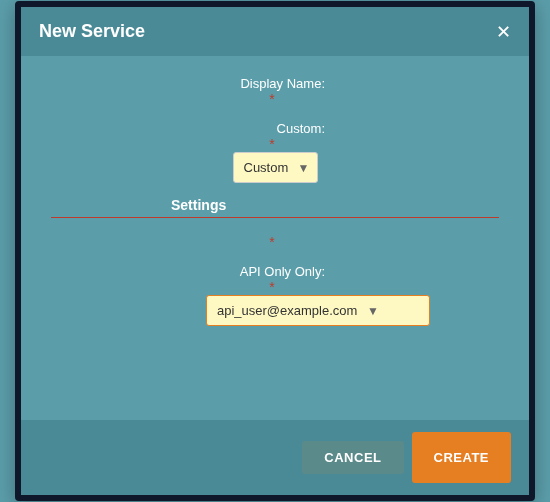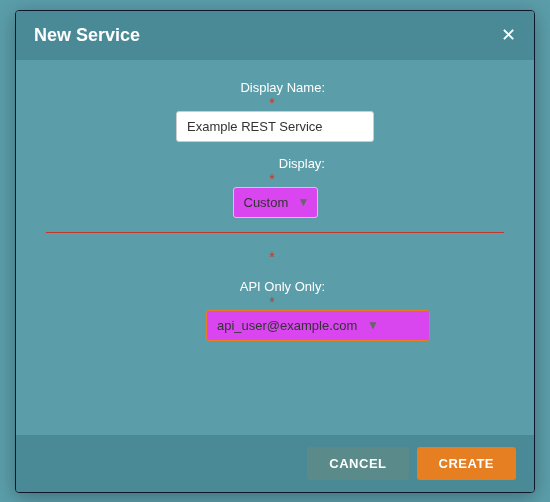--- a/index.html
+++ b/index.html
@@ -8,21 +8,21 @@
       height: 502px;
       background: #5b9eaa;
       display: flex;
       align-items: center;
       justify-content: center;
       font-family: Arial, sans-serif;
     }
     .dialog {
       width: 520px;
       background: #5b9eaa;
-      border: 1px solid #0f172a;
+      border: 6px solid #0f172a;
       border-radius: 4px;
       overflow: hidden;
       box-shadow: 0 4px 20px rgba(0,0,0,0.3);
     }
     .dialog-header {
       background: #4a8a96;
       padding: 14px 18px;
       display: flex;
       align-items: center;
       justify-content: space-between;
@@ -76,21 +76,21 @@
     .form-select-wrap {
       flex: 1;
       position: relative;
     }
     .form-select {
       width: 100%;
       padding: 7px 28px 7px 10px;
       border: 1px solid #ccc;
       border-radius: 3px;
       font-size: 13px;
-      background: #d946ef;
+      background: #fef9c3;
       color: #333;
       appearance: none;
       -webkit-appearance: none;
       outline: none;
       cursor: pointer;
     }
     .form-select.active-border {
       border-color: #e67e22;
       margin-left: 43px;
     }
@@ -129,21 +129,21 @@
       background: #5a8a8a;
       color: #fff;
       border: none;
       border-radius: 3px;
       font-size: 13px;
       font-weight: bold;
       cursor: pointer;
       letter-spacing: 0.5px;
     }
     .btn-create {
-      padding: 9px 22px;
+      padding: 18px 22px;
       background: #e67e22;
       color: #fff;
       border: none;
       border-radius: 3px;
       font-size: 13px;
       font-weight: bold;
       cursor: pointer;
       letter-spacing: 0.5px;
     }
   </style>
@@ -154,34 +154,34 @@
   <div class="dialog-header">
     <span class="dialog-title">New Service</span>
     <button class="close-btn">✕</button>
   </div>
 
   <div class="dialog-body">
 
     <div class="form-row">
       <span class="form-label">Display Name:</span>
       <span class="required-star">*</span>
-      <input class="form-input" type="text" value="Example REST Service" style="">
-    </div>
-
-    <div class="form-row">
-      <span class="form-label">Display:</span>
+    </div>
+
+    <div class="form-row">
+      <span class="form-label">Custom:</span>
       <span class="required-star">*</span>
       <div class="form-select-wrap">
         <select class="form-select">
           <option>Custom</option>
         </select>
         <span class="select-arrow">▼</span>
       </div>
     </div>
 
+    <div class="section-title">Settings</div>
     <hr class="section-divider">
 
     <div class="form-row">
       <span class="required-star">*</span>
     </div>
 
     <div class="form-row">
       <span class="form-label">API Only Only:</span>
       <span class="required-star">*</span>
       <div class="form-select-wrap">

